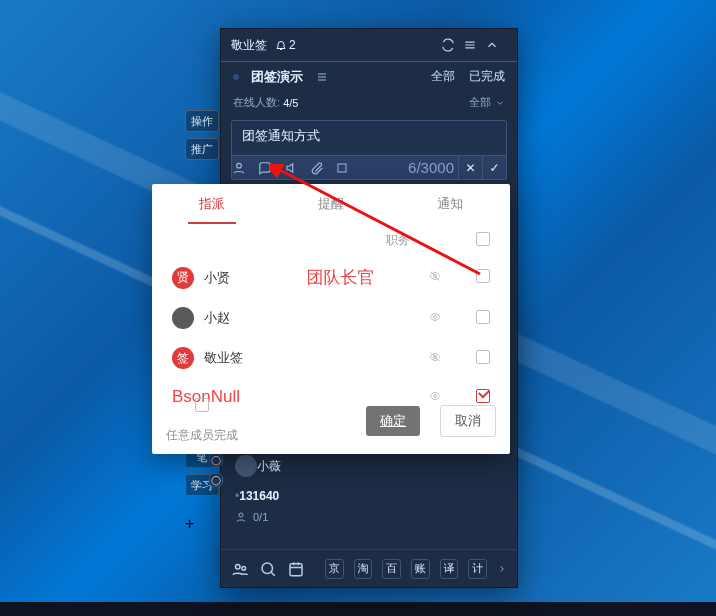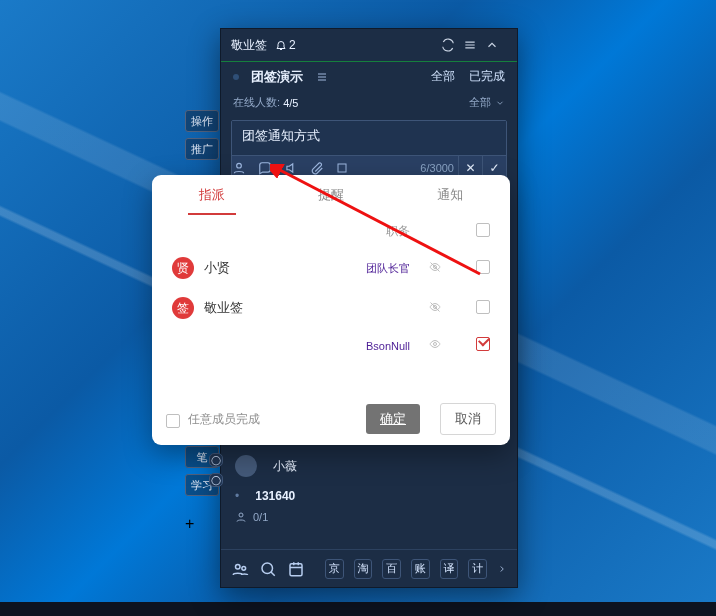--- a/index.html
+++ b/index.html
@@ -25,62 +25,62 @@
 .hdr-dot{width:6px;height:6px;border-radius:50%;background:#2f4f77;}
 .hdr-label{font-weight:600;font-size:13px;}
 .hdr-right{margin-left:auto;display:flex;gap:14px;font-size:12px;color:#cfe1fb;}
 .subline{padding:4px 12px 8px;color:#93a9c8;font-size:11px;display:flex;align-items:center;}
 .subline .r{margin-left:auto;display:flex;align-items:center;gap:4px;}
 
 .input-card{margin:2px 10px 8px;border:1px solid #3e5578;border-radius:2px;}
 .input-area{height:34px;padding:6px 10px;color:#e8f1ff;font-size:13px;background:#1f3350;}
 .input-bar{height:24px;display:flex;align-items:center;background:#2a4064;border-top:1px solid #3e5578;}
 .ib-ico{width:26px;text-align:center;color:#98b3da;font-size:13px;}
-.ib-count{margin-left:auto;color:#8aa4c5;font-size:11px;padding-right:4px;}
+.ib-count{margin-left:auto;color:#8aa4c5;font-size:15px;padding-right:4px;}
 .ib-x,.ib-ok{width:24px;height:24px;display:flex;align-items:center;justify-content:center;border-left:1px solid #3e5578;color:#e8f1ff;}
 
 .backlist{position:absolute;left:10px;right:10px;top:420px;color:#e8f1ff;}
-.bl-item{display:flex;align-items:center;gap:16px;padding:6px 4px;font-size:12px;}
+.bl-item{display:flex;align-items:center;gap:0;padding:6px 4px;font-size:12px;}
 .bl-av{width:22px;height:22px;border-radius:50%;background:#445a7a;}
 .bl-num{font-weight:700;}
 .bl-sub{display:flex;align-items:center;gap:6px;color:#93a9c8;padding:2px 4px 8px;font-size:11px;}
 .bl-side{position:absolute;left:-22px;top:4px;width:14px;display:flex;flex-direction:column;gap:6px;}
 .bl-dot{width:14px;height:14px;border:1px solid #3e5578;border-radius:5px;color:#d6e6ff;font-size:9px;display:flex;align-items:center;justify-content:center;background:#213552;}
 
 .app-bottom{position:absolute;left:0;right:0;bottom:0;height:38px;border-top:1px solid #2c415f;display:flex;align-items:center;padding:0 10px;gap:10px;}
 .bb-ico{width:18px;height:18px;color:#b7cdef;}
 .bb-spacer{flex:1;}
 .bb-chip{width:22px;height:20px;border:1px solid #3e5578;border-radius:3px;font-size:11px;display:flex;align-items:center;justify-content:center;color:#d6e6ff;}
 
-.modal{position:absolute;left:152px;top:175px;width:358px;height:270px;background:#fff;border-radius:9px;box-shadow:0 10px 28px rgba(0,0,0,.35);color:#333;font-size:13px;}
+.modal{position:absolute;left:152px;top:184px;width:358px;height:270px;background:#fff;border-radius:2px;box-shadow:0 10px 28px rgba(0,0,0,.35);color:#333;font-size:13px;}
 .tabs{height:40px;display:flex;}
 .tab{flex:1;display:flex;align-items:center;justify-content:center;color:#888;position:relative;}
 .tab.active{color:#d23b3b;}
 .tab.active::after{content:"";position:absolute;bottom:0;left:30%;right:30%;height:2px;background:#d23b3b;}
 .mhead{display:flex;padding:8px 20px;color:#9a9a9a;font-size:12px;}
 .mhead .c1{flex:1.3;}
 .mhead .c2{flex:1;text-align:right;}
 .mhead .c3{width:50px;text-align:center;}
 .mhead .c4{width:30px;text-align:right;}
 .row{display:flex;align-items:center;padding:9px 20px;font-size:13px;color:#333;}
 .row .c1{flex:1.3;display:flex;align-items:center;gap:10px;}
-.row .c2{flex:1;text-align:right;color:#4c1d95;font-size:11px;}
+.row .c2{flex:1;text-align:left;color:#ef4444;font-size:17px;}
 .row .c3{width:50px;text-align:center;color:#bdbdbd;}
 .row .c4{width:30px;text-align:right;}
 .av{width:22px;height:22px;border-radius:50%;display:inline-flex;align-items:center;justify-content:center;color:#fff;font-size:12px;}
 .av.red{background:#e03a3a;}
 .av.grey{background:#5a5a5a;}
 .av.redr{background:#e03a3a;}
 .av.dark{background:#2f2f2f;}
 .chk{width:14px;height:14px;border:1px solid #bfbfbf;border-radius:2px;display:inline-block;position:relative;}
 .chk.on{border-color:#d23b3b;}
 .chk.on::after{content:"";position:absolute;left:2px;top:-1px;width:8px;height:5px;border:2px solid #d23b3b;border-top:none;border-right:none;transform:rotate(-45deg);}
 .eye{width:18px;height:12px;display:inline-block;}
 .mfoot{position:absolute;left:0;right:0;bottom:0;padding:10px 14px;display:flex;align-items:center;}
-.mfoot .lab{color:#8f8f8f;font-size:12px;display:flex;align-items:flex-end;gap:8px;}
+.mfoot .lab{color:#8f8f8f;font-size:12px;display:flex;align-items:center;gap:15px;flex-direction:column;}
 .mfoot .sp{flex:1;}
 .btn-pri{background:#737373;color:#fff;border:none;border-radius:3px;padding:6px 14px;font-size:13px;text-decoration:underline;}
 .btn-sec{background:#fff;border:1px solid #d6d6d6;border-radius:3px;padding:6px 14px;font-size:13px;margin-left:20px;color:#555;}
 
 .arrow{position:absolute;left:270px;top:164px;width:220px;height:120px;pointer-events:none;}
 
 svg{display:block;}
 </style>
 </head>
 <body>
@@ -257,20 +257,32 @@
         <div class="row">
           <span class="c1">
             <span class="av red">贤</span>
             <span>小贤</span>
           </span>
           <span class="c2">团队长官</span>
           <span class="c3"><svg class="eye" viewBox="0 0 24 24" fill="none" stroke="#bdbdbd" stroke-width="2">
               <path d="M2 12s4-7 10-7 10 7 10 7-4 7-10 7S2 12 2 12z"></path>
               <circle cx="12" cy="12" r="3"></circle>
               <line x1="3" y1="3" x2="21" y2="21"></line>
+            </svg></span>
+          <span class="c4"><span class="chk"></span></span>
+        </div>
+        <div class="row">
+          <span class="c1">
+            <span class="av grey"></span>
+            <span>小赵</span>
+          </span>
+          <span class="c2"></span>
+          <span class="c3"><svg class="eye" viewBox="0 0 24 24" fill="none" stroke="#bdbdbd" stroke-width="2">
+              <path d="M2 12s4-7 10-7 10 7 10 7-4 7-10 7S2 12 2 12z"></path>
+              <circle cx="12" cy="12" r="3"></circle>
             </svg></span>
           <span class="c4"><span class="chk"></span></span>
         </div>
         <div class="row">
           <span class="c1">
             <span class="av redr">签</span>
             <span>敬业签</span>
           </span>
           <span class="c2"></span>
           <span class="c3"><svg class="eye" viewBox="0 0 24 24" fill="none" stroke="#bdbdbd" stroke-width="2">

